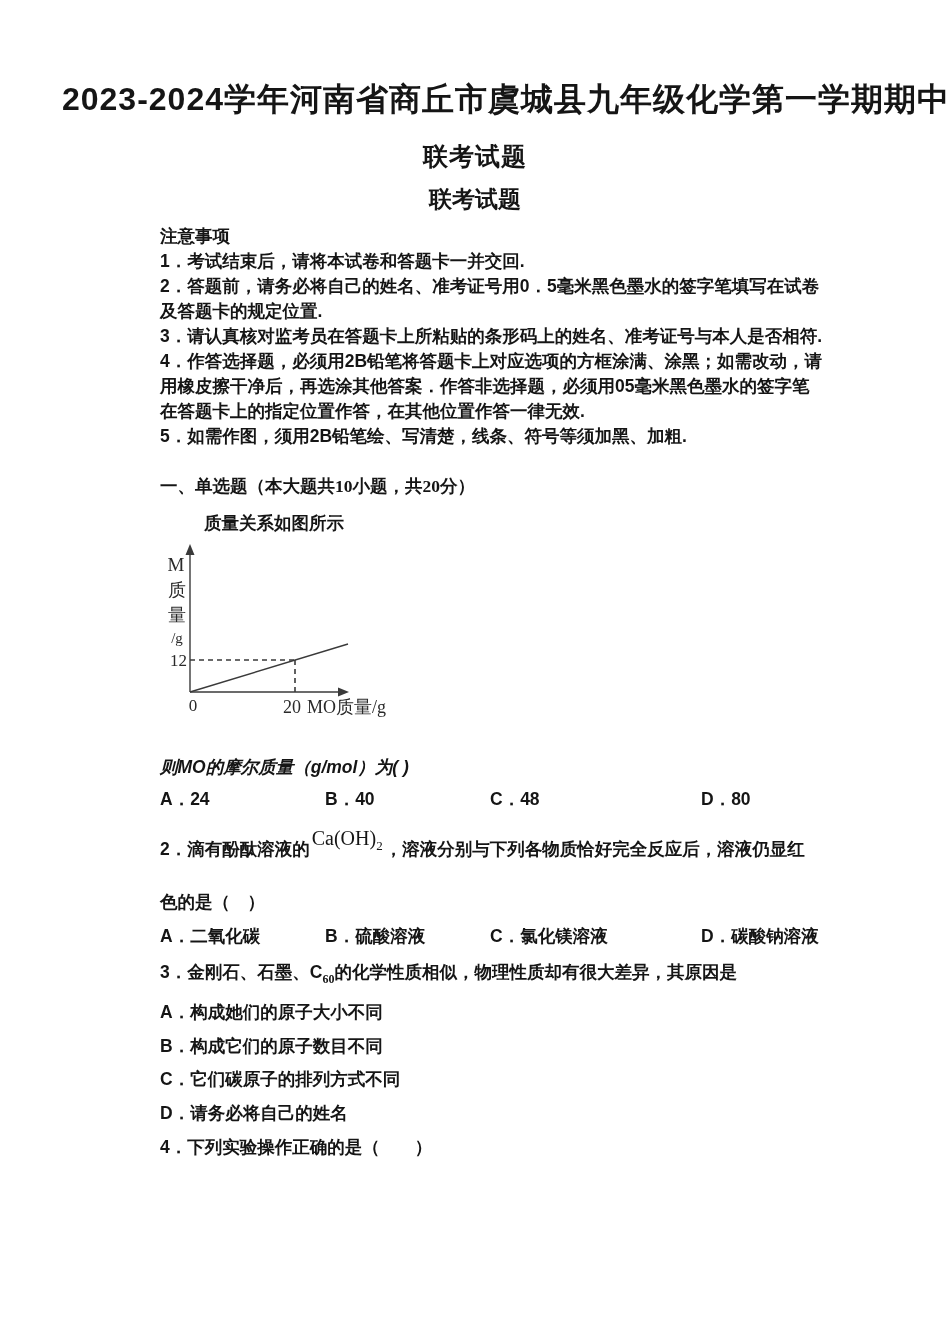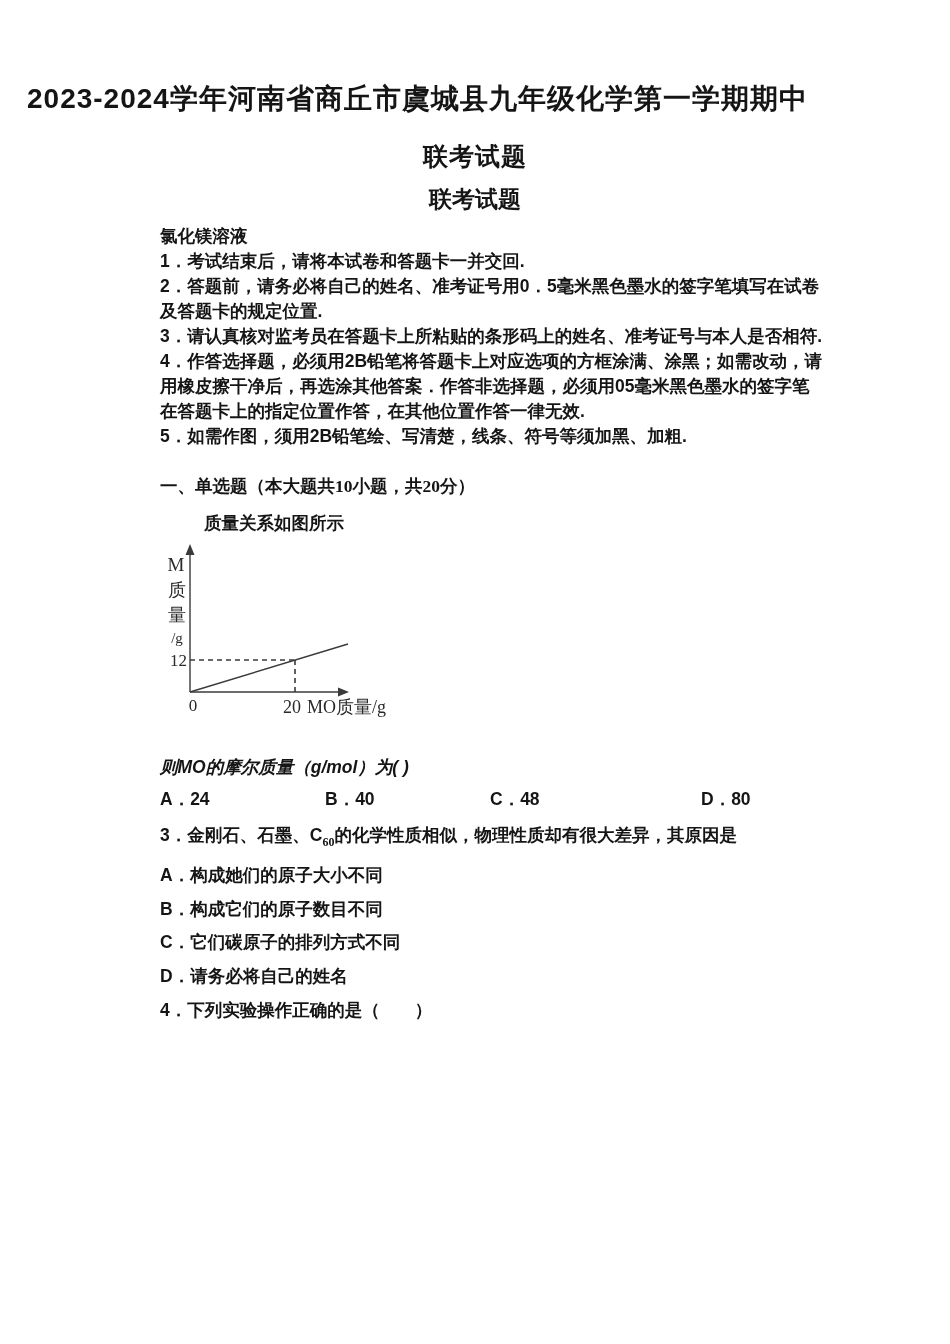--- a/index.html
+++ b/index.html
@@ -1,21 +1,21 @@
 <!DOCTYPE html>
 <html><head>
 <meta charset="utf-8">
 <style>
   html,body { margin:0; padding:0; }
   body {
     width:950px; height:1344px; background:#ffffff; color:#151515;
     font-family:"Liberation Sans", sans-serif; font-weight:bold;
     overflow:hidden;
   }
-  .title1 { padding-top:84px; font-size:28px; line-height:30px; text-align:left; letter-spacing:1px;padding-left:27px; }
+  .title1 { padding-top:84px; font-size:32px; line-height:30px; text-align:right; letter-spacing:1px;padding-left:27px; }
   .title2 { margin-top:27px; font-size:25px; line-height:30px; text-align:center; letter-spacing:1px; }
   .subtitle { margin-top:14px; font-size:23px; line-height:28px; text-align:center; }
   .content { margin:11px 0 0 160px; width:648px; font-size:17.5px; line-height:25px; }
   .nline { white-space:nowrap; }
   .section-header { margin-top:25px;font-family:Liberation Serif, serif; }
   .q1l1 { }
   .q1l2 { margin-top:12px;margin-left:44px; }
   .chart-wrap { margin-top:8px; height:180px; }
   .chart-svg line { stroke:#3a3a3a; stroke-width:1.4; fill:none; }
   .chart-svg .dash { stroke-dasharray:5,4; stroke-width:1.6; }
@@ -44,21 +44,21 @@
 </head>
 <body>
 
 <div class="title1">2023-2024学年河南省商丘市虞城县九年级化学第一学期期中</div>
 <div class="title2">联考试题</div>
 <div class="subtitle">联考试题</div>
 
 <div class="content">
 
   <div>
-    <div class="nline">氯化镁溶液</div>
+    <div class="nline">注意事项</div>
     <div class="nline">1．考试结束后，请将本试卷和答题卡一并交回.</div>
     <div class="nline">2．答题前，请务必将自己的姓名、准考证号用0．5毫米黑色墨水的签字笔填写在试卷</div>
     <div class="nline">及答题卡的规定位置.</div>
     <div class="nline">3．请认真核对监考员在答题卡上所粘贴的条形码上的姓名、准考证号与本人是否相符.</div>
     <div class="nline">4．作答选择题，必须用2B铅笔将答题卡上对应选项的方框涂满、涂黑；如需改动，请</div>
     <div class="nline">用橡皮擦干净后，再选涂其他答案．作答非选择题，必须用05毫米黑色墨水的签字笔</div>
     <div class="nline">在答题卡上的指定位置作答，在其他位置作答一律无效.</div>
     <div class="nline">5．如需作图，须用2B铅笔绘、写清楚，线条、符号等须加黑、加粗.</div>
   </div>
 
@@ -89,20 +89,30 @@
 
     <div class="prompt nline">则MO的摩尔质量（g/mol）为( )</div>
     <div class="opts-row">
       <span class="opt">A．24</span>
       <span class="opt">B．40</span>
       <span class="opt">C．48</span>
       <span class="opt">D．80</span>
     </div>
   </div>
 
+  <div>
+    <div class="q2l1 nline"><span>2．滴有酚酞溶液的</span><span class="formula"><span>Ca(OH)</span><sub>2</sub></span><span>，溶液分别与下列各物质恰好完全反应后，溶液仍显红</span></div>
+    <div class="q2l2 nline">色的是（　）</div>
+    <div class="opts-row q2opts">
+      <span class="opt">A．二氧化碳</span>
+      <span class="opt">B．硫酸溶液</span>
+      <span class="opt">C．氯化镁溶液</span>
+      <span class="opt">D．碳酸钠溶液</span>
+    </div>
+  </div>
 
   <div>
     <div class="q3 nline"><span>3．金刚石、石墨、C</span><sub class="body-sub">60</sub><span>的化学性质相似，物理性质却有很大差异，其原因是</span></div>
     <div class="optline-a nline">A．构成她们的原子大小不同</div>
     <div class="optline-b nline">B．构成它们的原子数目不同</div>
     <div class="optline-c nline">C．它们碳原子的排列方式不同</div>
     <div class="optline-d nline">D．请务必将自己的姓名</div>
   </div>
 
   <div class="q4 nline">4．下列实验操作正确的是（　　）</div>

